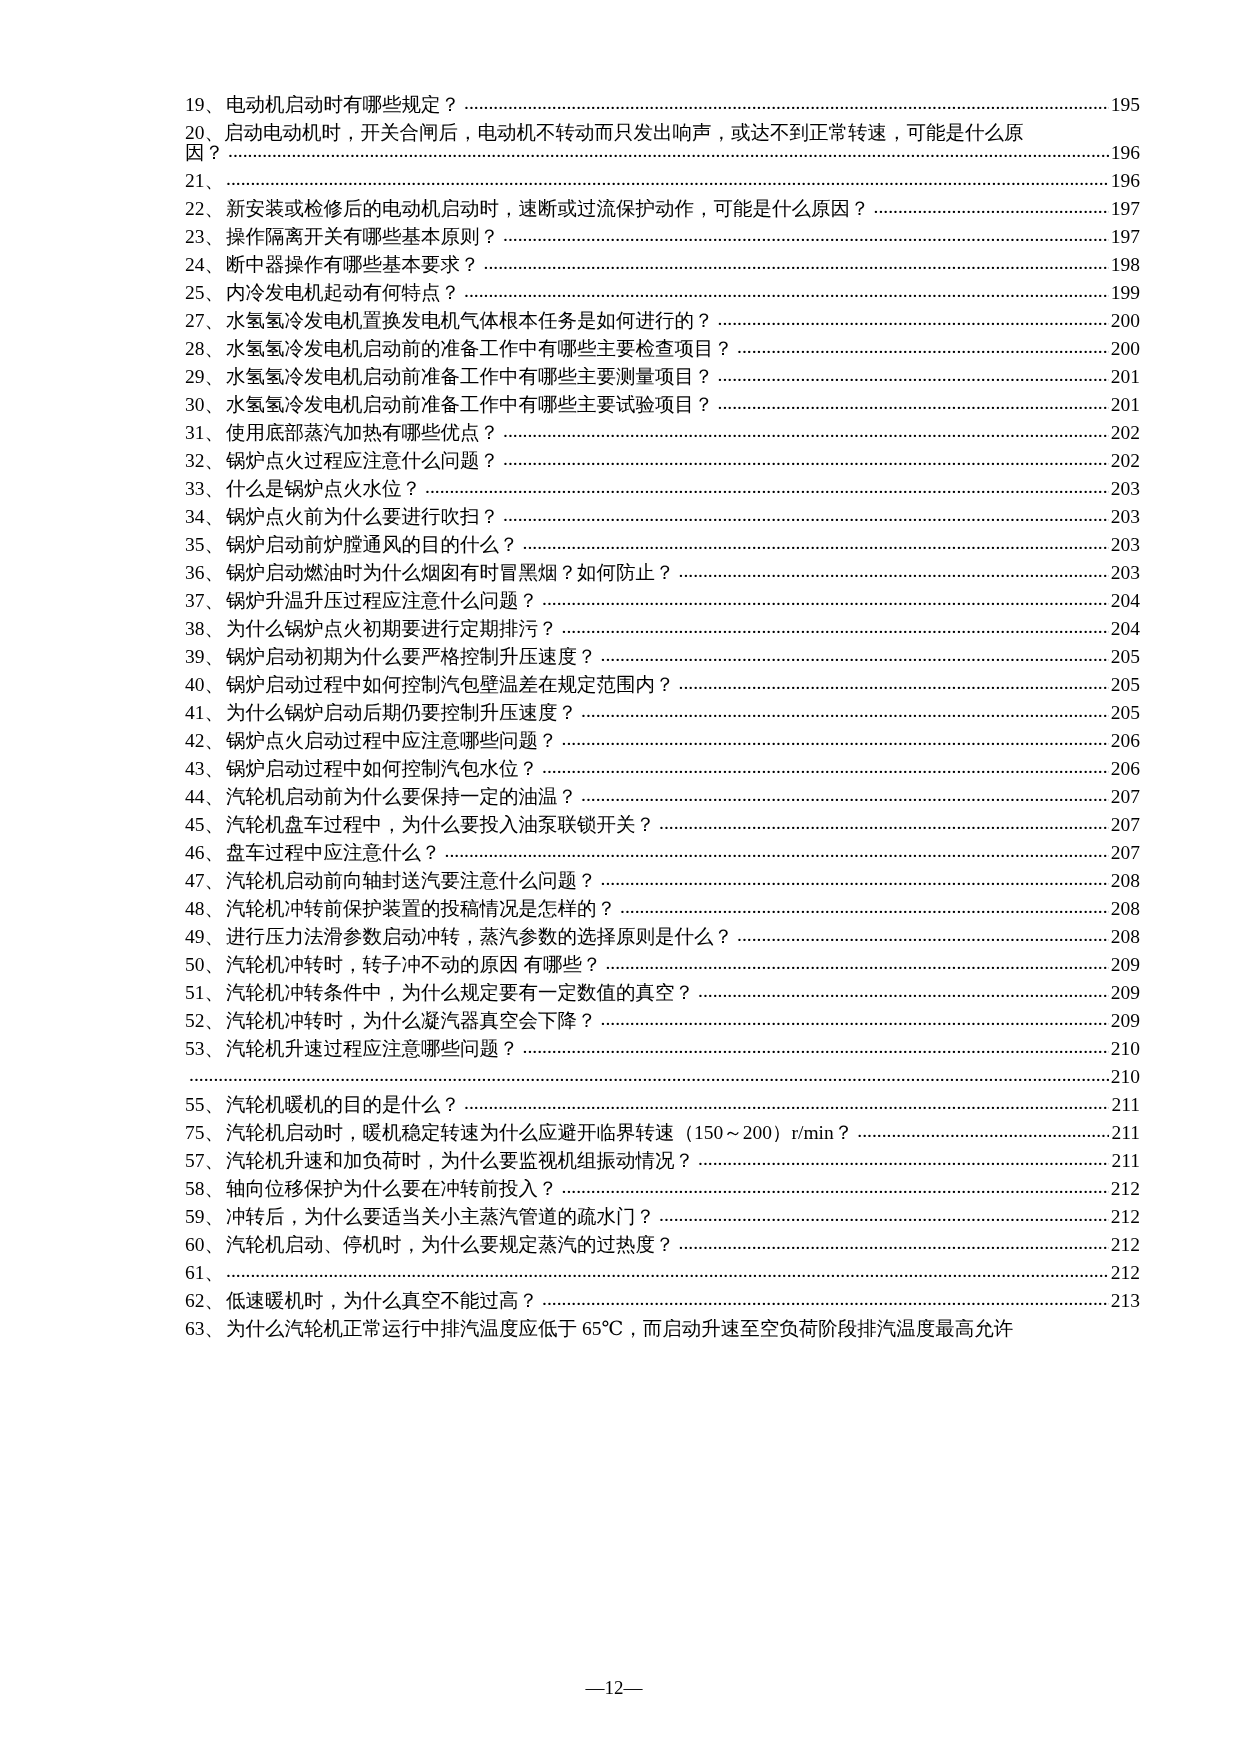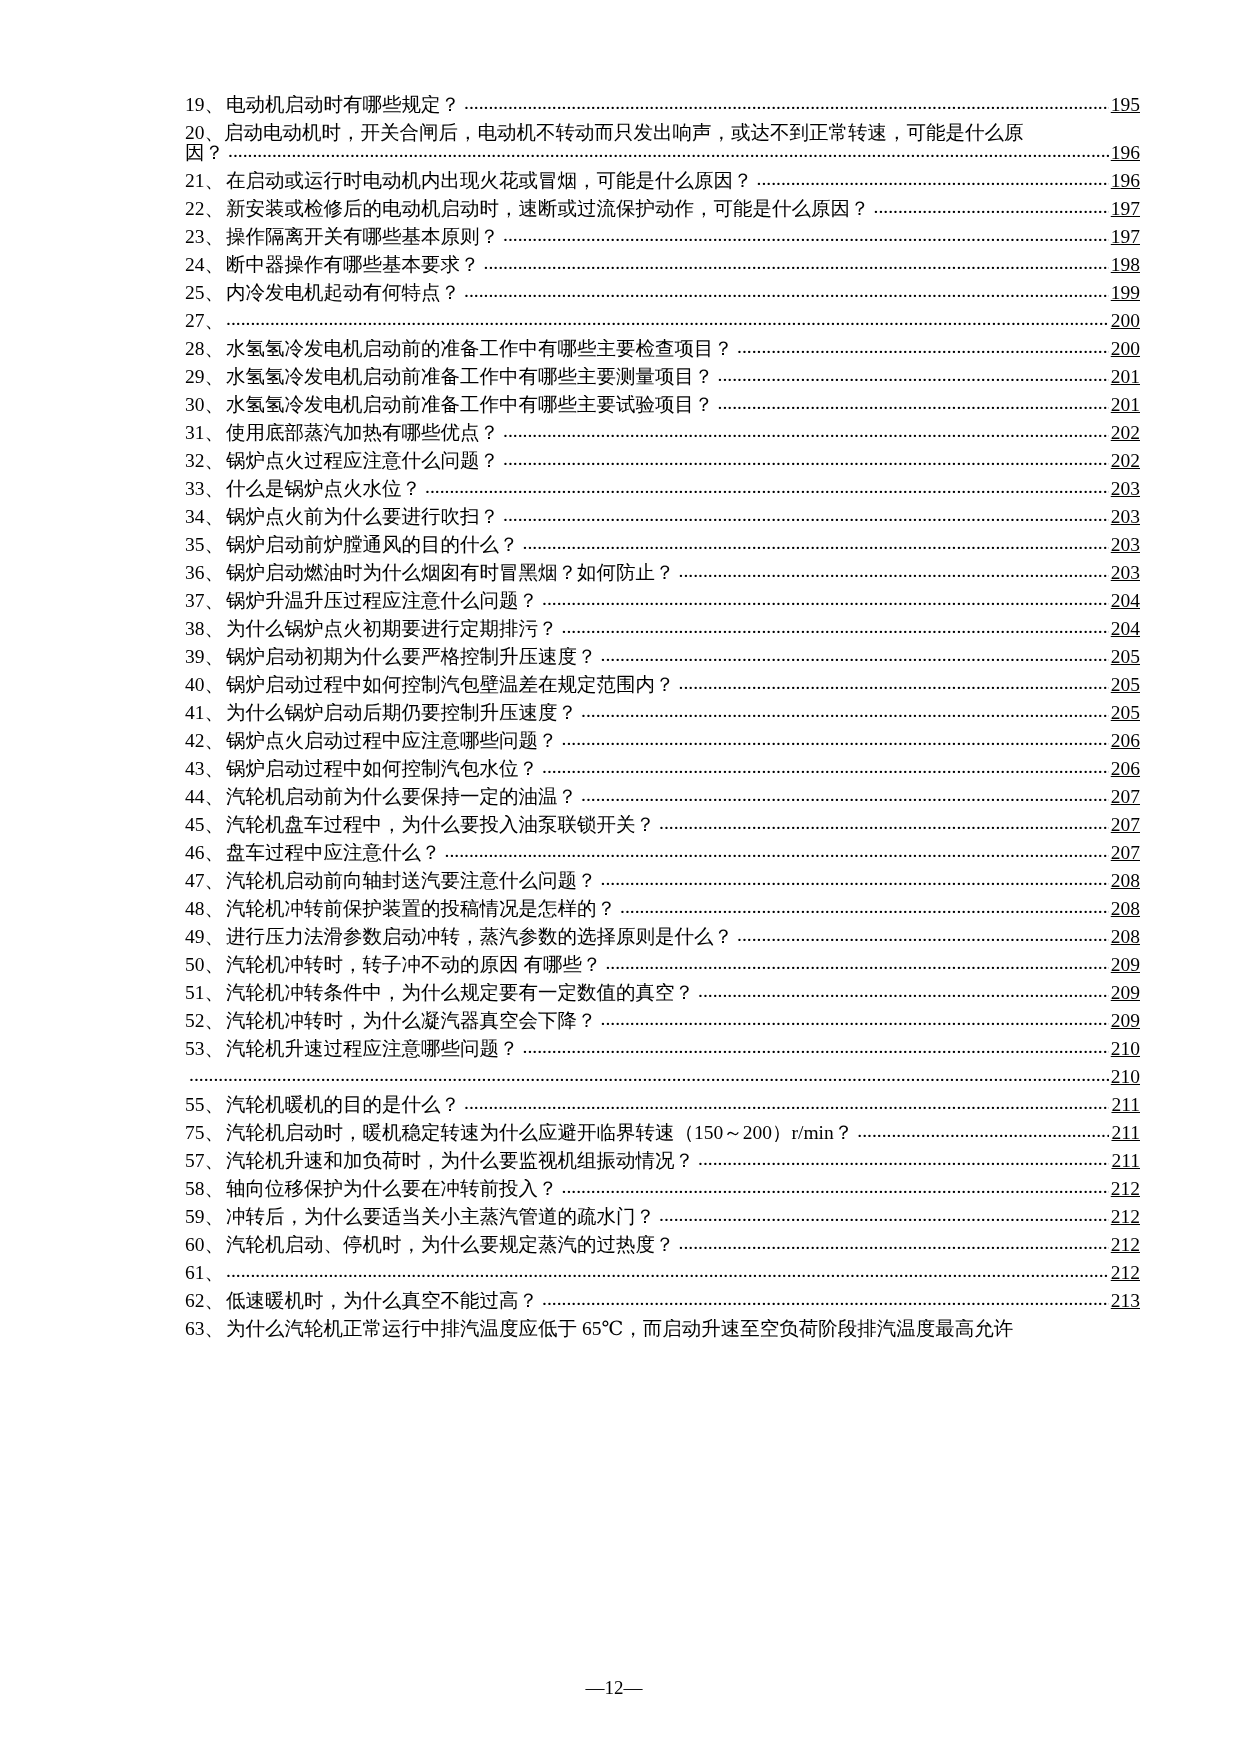--- a/index.html
+++ b/index.html
@@ -44,21 +44,20 @@
     white-space: nowrap;
     font-size: 19.5px;
     letter-spacing: 0px;
     transform: translateY(-2px);
     color: #000;
   }
   .toc-entry .pg {
     flex: 0 0 auto;
     padding-left: 2px;
     font-family: "Liberation Serif", serif;
-    text-decoration: underline;
   }
   
   .toc-entry.wrap {
     display: block;
     white-space: normal;
   }
   .toc-entry.wrap .firstline {
     display: block;
   }
   .toc-entry.wrap .secondline {
@@ -105,21 +104,20 @@
       <div class="toc-entry wrap">
         <div class="firstline"><span>20、</span><span>启动电动机时，开关合闸后，电动机不转动而只发出响声，或达不到正常转速，可能是什么原</span></div>
         <div class="secondline">
           <span class="title2">因？</span>
           <span class="leader">................................................................................................................................................................................................................................................................................................................................................................................................................</span>
           <span class="pg">196</span>
         </div>
       </div>
       <div class="toc-entry">
         <span class="num">21、</span>
-        <span class="title">在启动或运行时电动机内出现火花或冒烟，可能是什么原因？</span>
         <span class="leader">................................................................................................................................................................................................................................................................................................................................................................................................................</span>
         <span class="pg">196</span>
       </div>
       <div class="toc-entry">
         <span class="num">22、</span>
         <span class="title">新安装或检修后的电动机启动时，速断或过流保护动作，可能是什么原因？</span>
         <span class="leader">................................................................................................................................................................................................................................................................................................................................................................................................................</span>
         <span class="pg">197</span>
       </div>
       <div class="toc-entry">
@@ -135,20 +133,21 @@
         <span class="pg">198</span>
       </div>
       <div class="toc-entry">
         <span class="num">25、</span>
         <span class="title">内冷发电机起动有何特点？</span>
         <span class="leader">................................................................................................................................................................................................................................................................................................................................................................................................................</span>
         <span class="pg">199</span>
       </div>
       <div class="toc-entry">
         <span class="num">27、</span>
+        <span class="title">水氢氢冷发电机置换发电机气体根本任务是如何进行的？</span>
         <span class="leader">................................................................................................................................................................................................................................................................................................................................................................................................................</span>
         <span class="pg">200</span>
       </div>
       <div class="toc-entry">
         <span class="num">28、</span>
         <span class="title">水氢氢冷发电机启动前的准备工作中有哪些主要检查项目？</span>
         <span class="leader">................................................................................................................................................................................................................................................................................................................................................................................................................</span>
         <span class="pg">200</span>
       </div>
       <div class="toc-entry">

